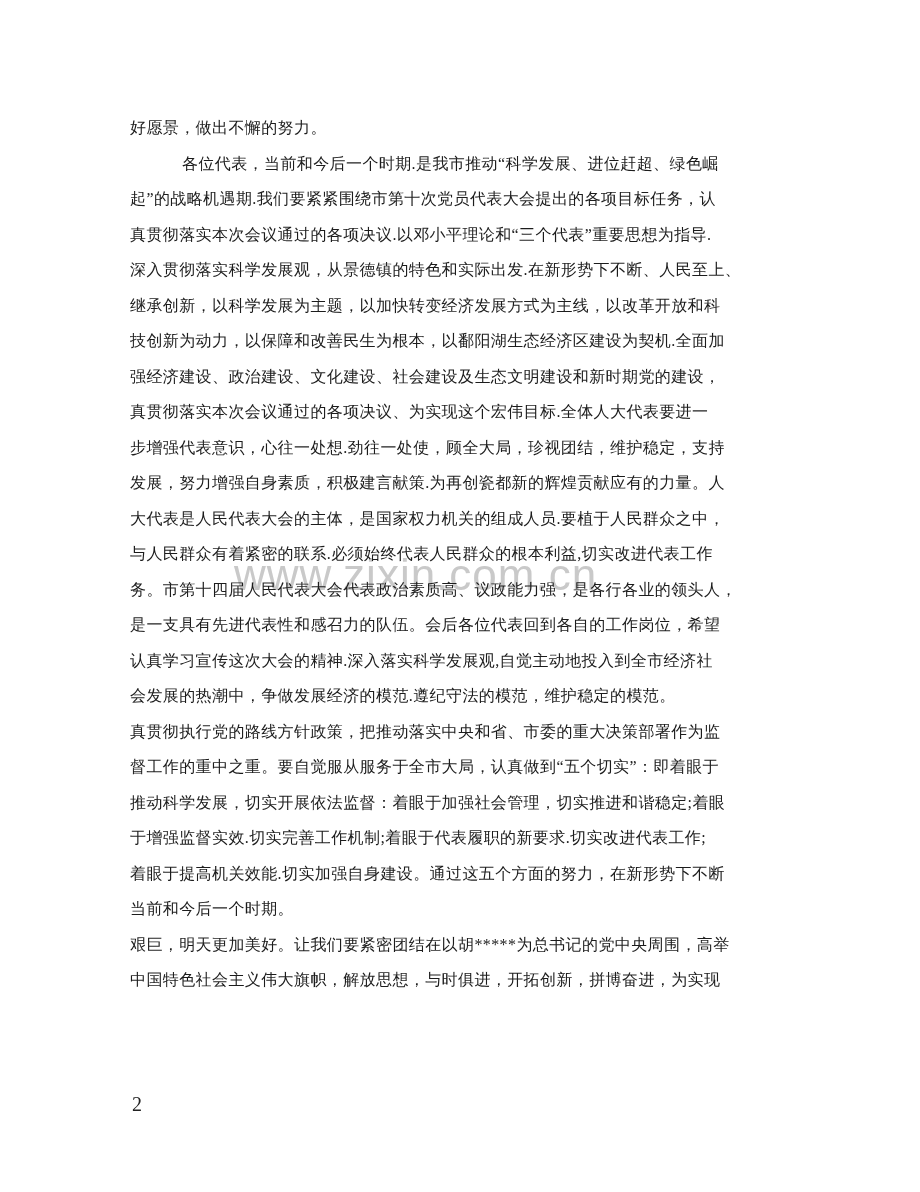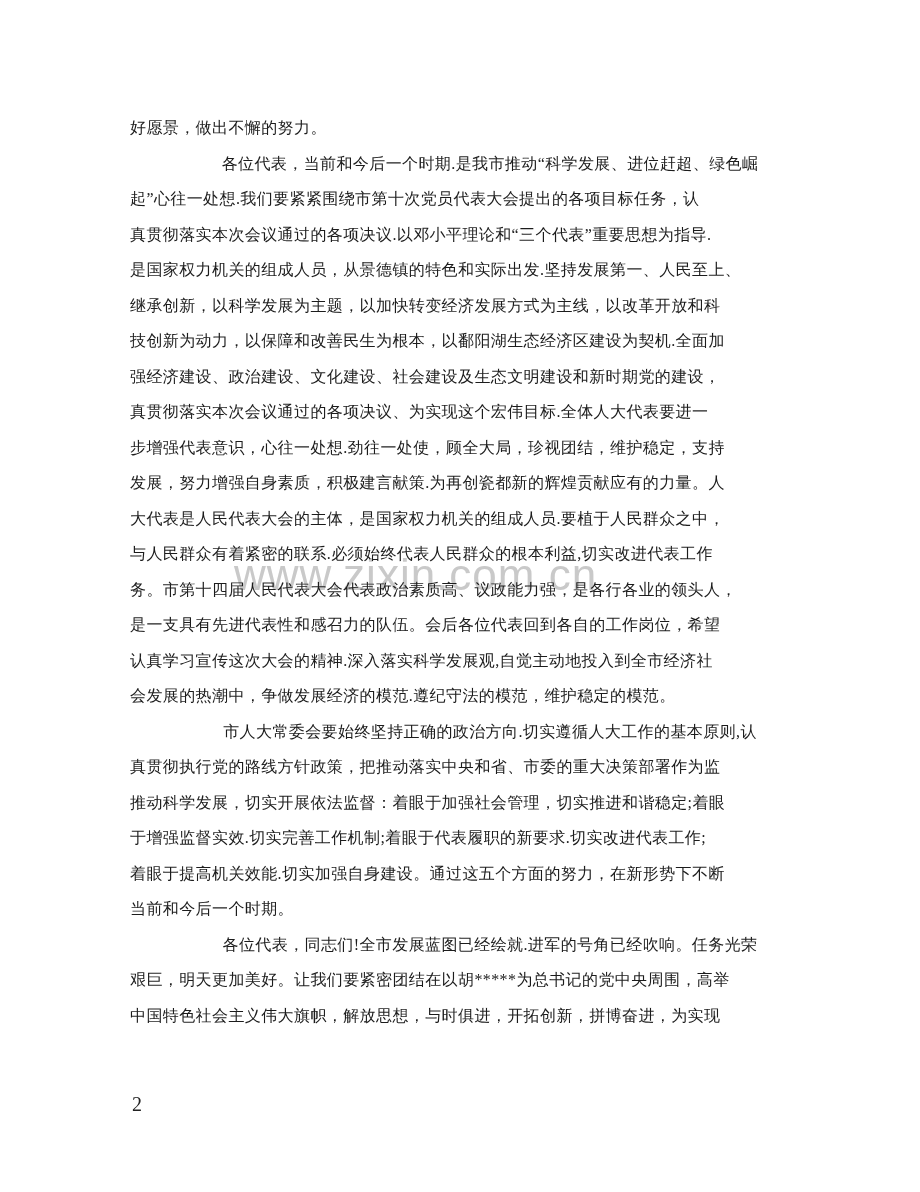--- a/index.html
+++ b/index.html
@@ -38,21 +38,21 @@
     color: #1c1c1c;
     font-size: 16px;
   }
   .paragraph { margin: 0; padding: 0; }
   .line {
     height: 35.5px;
     line-height: 35.5px;
     white-space: nowrap;
     letter-spacing: 0.4px;
   }
-  .line.indent { text-indent: 52px; text-align: center; }
+  .line.indent { text-indent: 52px; }
   .page-number {
     position: absolute;
     left: 132px;
     top: 1094px;
     z-index: 2;
     font-size: 20px;
     line-height: 20px;
     color: #222222;
   }
 </style>
@@ -61,45 +61,44 @@
 
 <div class="page">
   <div class="watermark">www.zixin.com.cn</div>
 
   <div class="content" id="doc-body">
       <div class="paragraph">
         <div class="line">好愿景，做出不懈的努力。</div>
       </div>
       <div class="paragraph">
         <div class="line indent">各位代表，当前和今后一个时期.是我市推动“科学发展、进位赶超、绿色崛</div>
-        <div class="line">起”心往一处想.我们要紧紧围绕市第十次党员代表大会提出的各项目标任务，认</div>
+        <div class="line">起”的战略机遇期.我们要紧紧围绕市第十次党员代表大会提出的各项目标任务，认</div>
         <div class="line">真贯彻落实本次会议通过的各项决议.以邓小平理论和“三个代表”重要思想为指导.</div>
-        <div class="line">是国家权力机关的组成人员，从景德镇的特色和实际出发.坚持发展第一、人民至上、</div>
+        <div class="line">深入贯彻落实科学发展观，从景德镇的特色和实际出发.在新形势下不断、人民至上、</div>
         <div class="line">继承创新，以科学发展为主题，以加快转变经济发展方式为主线，以改革开放和科</div>
         <div class="line">技创新为动力，以保障和改善民生为根本，以鄱阳湖生态经济区建设为契机.全面加</div>
         <div class="line">强经济建设、政治建设、文化建设、社会建设及生态文明建设和新时期党的建设，</div>
         <div class="line">真贯彻落实本次会议通过的各项决议、为实现这个宏伟目标.全体人大代表要进一</div>
         <div class="line">步增强代表意识，心往一处想.劲往一处使，顾全大局，珍视团结，维护稳定，支持</div>
         <div class="line">发展，努力增强自身素质，积极建言献策.为再创瓷都新的辉煌贡献应有的力量。人</div>
         <div class="line">大代表是人民代表大会的主体，是国家权力机关的组成人员.要植于人民群众之中，</div>
         <div class="line">与人民群众有着紧密的联系.必须始终代表人民群众的根本利益,切实改进代表工作</div>
         <div class="line">务。市第十四届人民代表大会代表政治素质高、议政能力强，是各行各业的领头人，</div>
         <div class="line">是一支具有先进代表性和感召力的队伍。会后各位代表回到各自的工作岗位，希望</div>
         <div class="line">认真学习宣传这次大会的精神.深入落实科学发展观,自觉主动地投入到全市经济社</div>
         <div class="line">会发展的热潮中，争做发展经济的模范.遵纪守法的模范，维护稳定的模范。</div>
       </div>
       <div class="paragraph">
-        <div class="line indent">市人大常委会要始终坚持正确的政治方向.切实遵循人大工作的基本原则,认</div>
         <div class="line">真贯彻执行党的路线方针政策，把推动落实中央和省、市委的重大决策部署作为监</div>
+        <div class="line">督工作的重中之重。要自觉服从服务于全市大局，认真做到“五个切实”：即着眼于</div>
         <div class="line">推动科学发展，切实开展依法监督：着眼于加强社会管理，切实推进和谐稳定;着眼</div>
         <div class="line">于增强监督实效.切实完善工作机制;着眼于代表履职的新要求.切实改进代表工作;</div>
         <div class="line">着眼于提高机关效能.切实加强自身建设。通过这五个方面的努力，在新形势下不断</div>
         <div class="line">当前和今后一个时期。</div>
       </div>
       <div class="paragraph">
-        <div class="line indent">各位代表，同志们!全市发展蓝图已经绘就.进军的号角已经吹响。任务光荣</div>
         <div class="line">艰巨，明天更加美好。让我们要紧密团结在以胡*****为总书记的党中央周围，高举</div>
         <div class="line">中国特色社会主义伟大旗帜，解放思想，与时俱进，开拓创新，拼博奋进，为实现</div>
       </div>
     </div>
 
   <div class="page-number">2</div>
 </div>
 
 </body></html>

